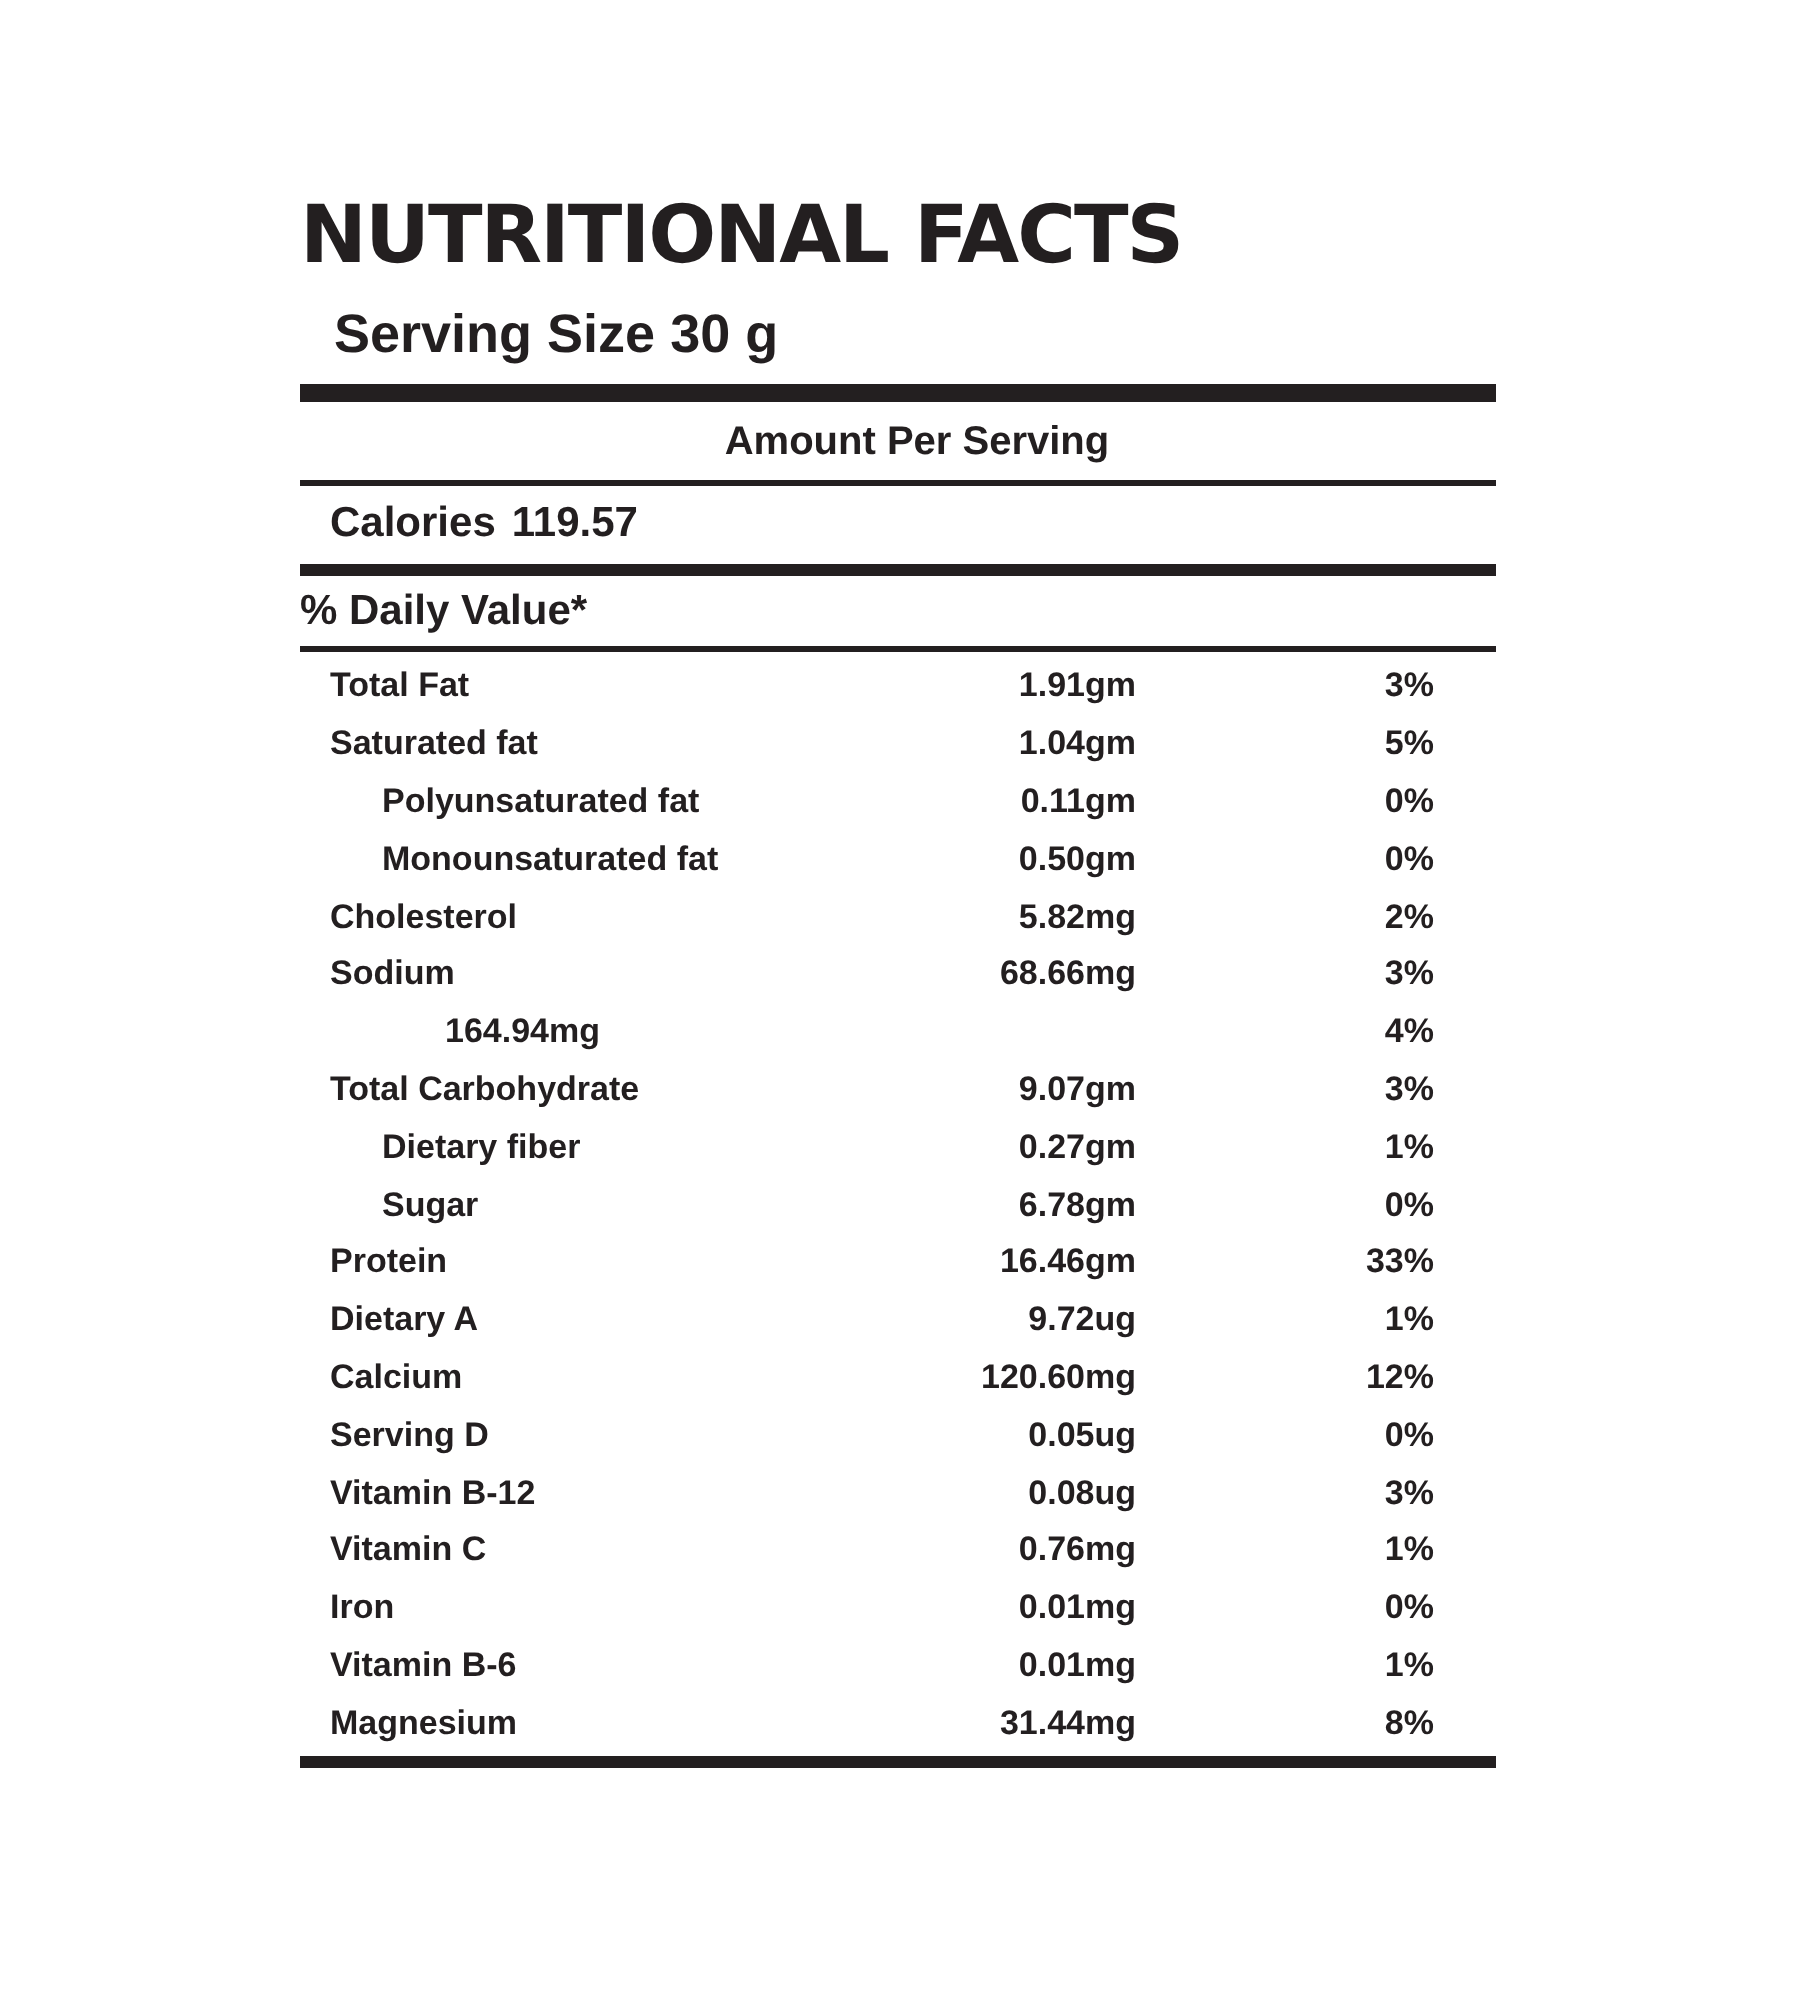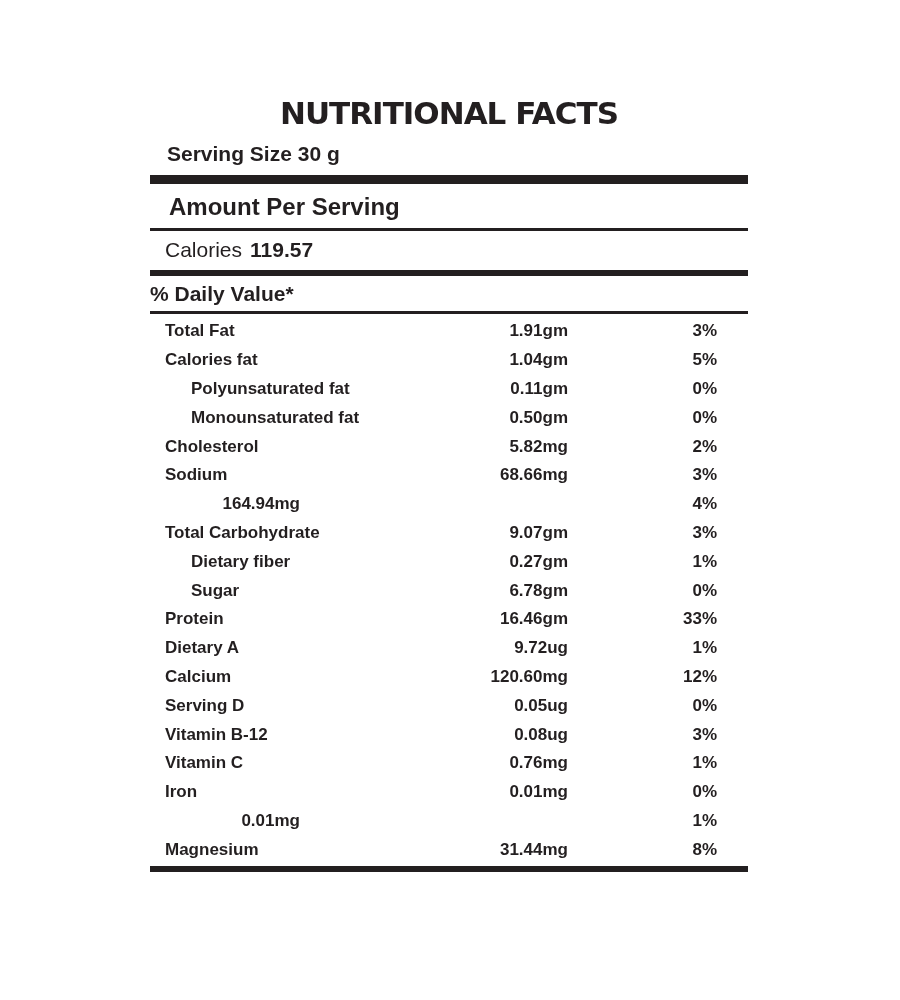--- a/index.html
+++ b/index.html
@@ -14,55 +14,56 @@
   }
   .label-container {
     position: absolute;
     left: 150px;
     top: 96px;
     width: 598px;
   }
   .nf-title {
     font-family: "DejaVu Sans", "Liberation Sans", sans-serif;
     font-weight: 800;
-    font-size: 31px;
+    font-size: 40px;
     letter-spacing: -1px;
-    text-align: center;
+    text-align: left;
     line-height: 1.1;
     margin: 0 0 12px 0;
     white-space: nowrap;
   }
   .serving-size {
     font-weight: 700;
-    font-size: 21px;
+    font-size: 27px;
     padding-left: 17px;
     margin-bottom: 9px;
   }
   .bar-thick {
     height: 9px;
     background: #231f20;
   }
   .bar-medium {
     height: 6px;
     background: #231f20;
   }
   .rule-thin {
     height: 3px;
     background: #231f20;
   }
   .amount-per-serving {
     font-weight: 700;
-    font-size: 24px;
+    font-size: 20px;
     padding: 9px 0 7px 19px;
+    text-align: center;
   }
   .calories-row {
     font-size: 21px;
     padding: 7px 0 8px 15px;
   }
-  .calories-label { font-weight: 400; }
+  .calories-label { font-weight: 700; }
   .calories-value { font-weight: 700; margin-left: 8px; }
   .dv-header {
     font-weight: 700;
     font-size: 21px;
     text-align: left;
     padding: 6px 0 5px 0;
   }
   .rows-area {
     padding-top: 3px;
   }
@@ -123,21 +124,21 @@
 
   <div class="rows-area">
 
       <div class="nutrient-row">
         <span class="col-label">Total Fat</span>
         <span class="col-amount">1.91gm</span>
         <span class="col-dv">3%</span>
       </div>
 
       <div class="nutrient-row">
-        <span class="col-label">Calories fat</span>
+        <span class="col-label">Saturated fat</span>
         <span class="col-amount">1.04gm</span>
         <span class="col-dv">5%</span>
       </div>
 
       <div class="nutrient-row indent">
         <span class="col-label">Polyunsaturated fat</span>
         <span class="col-amount">0.11gm</span>
         <span class="col-dv">0%</span>
       </div>
 
@@ -218,20 +219,21 @@
         <span class="col-dv">1%</span>
       </div>
 
       <div class="nutrient-row">
         <span class="col-label">Iron</span>
         <span class="col-amount">0.01mg</span>
         <span class="col-dv">0%</span>
       </div>
 
       <div class="nutrient-row">
+        <span class="col-label">Vitamin B-6</span>
         <span class="col-amount">0.01mg</span>
         <span class="col-dv">1%</span>
       </div>
 
       <div class="nutrient-row">
         <span class="col-label">Magnesium</span>
         <span class="col-amount">31.44mg</span>
         <span class="col-dv">8%</span>
       </div>
     </div>

